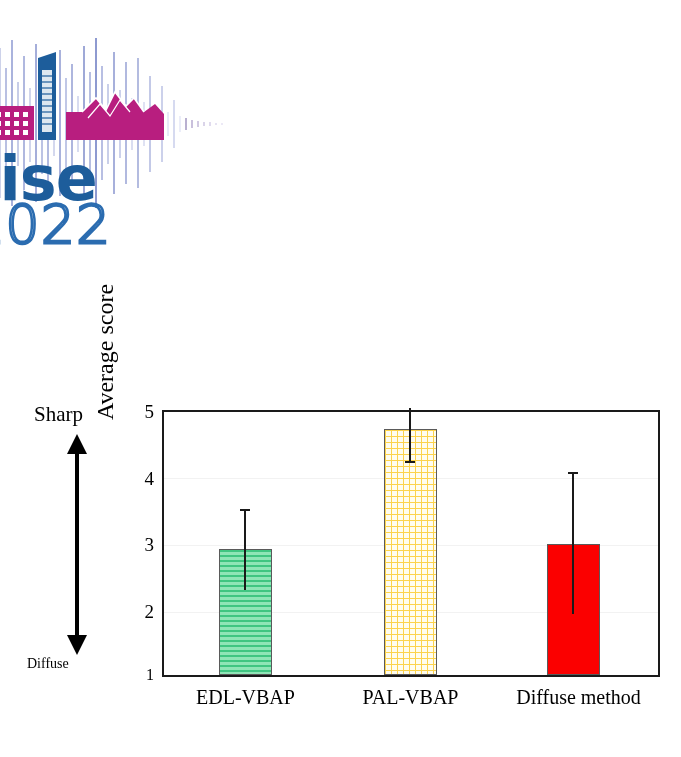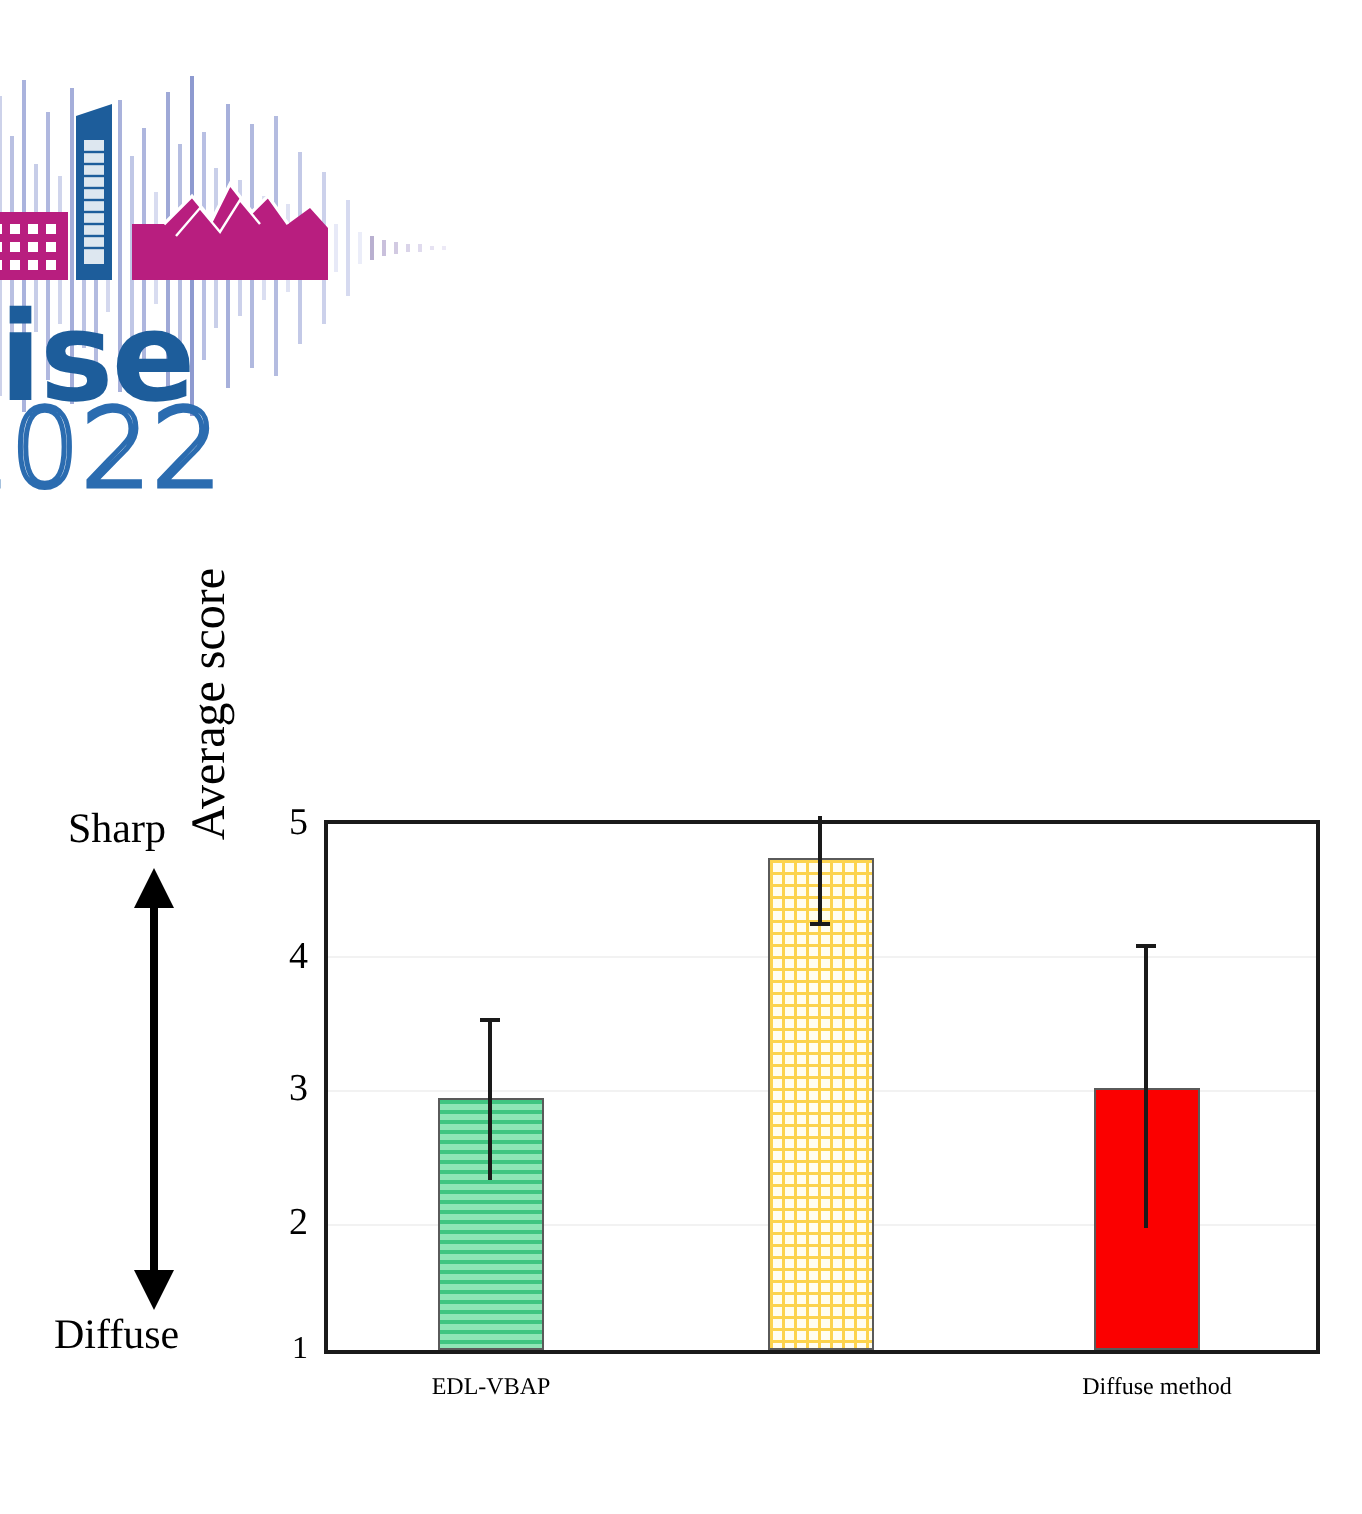--- a/index.html
+++ b/index.html
@@ -145,21 +145,21 @@
     width: 26px;
     text-align: right;
     font-size: 19px;
     line-height: 1;
     color: #000;
   }
   
   .xlabel {
     position: absolute;
     top: 675px;
-    font-size: 12px;
+    font-size: 20px;
     line-height: 1;
     text-align: center;
     color: #000;
     white-space: nowrap;
   }
 
   
   #y-axis-title {
     position: absolute;
     left: 92px;
@@ -185,21 +185,21 @@
     left: 34px;
     top: 392px;
     font-size: 21px;
     line-height: 1;
     white-space: nowrap;
   }
   #diffuse-label {
     position: absolute;
     left: 27px;
     top: 645px;
-    font-size: 21px;
+    font-size: 14px;
     line-height: 1;
     white-space: nowrap;
   }
   #direction-arrow {
     position: absolute;
     left: 62px;
     top: 420px;
     width: 30px;
     height: 225px;
   }
@@ -336,14 +336,15 @@
     <div class="errbar" style="left:245px; bottom:213px; height:54px;"></div>
     <div class="errcap" style="left:241px; bottom:212px; width:10px;"></div>
 
     <div class="bar bar-red" style="left:383px; width:53px; height:131px;"></div>
 
     <div class="errbar" style="left:408px; bottom:61px; height:141px;"></div>
     <div class="errcap" style="left:404px; bottom:201px; width:10px;"></div>
   </div>
 
   <div class="xlabel" style="left:178px; width:135px;">EDL-VBAP</div>
+  <div class="xlabel" style="left:343px; width:135px;">PAL-VBAP</div>
   <div class="xlabel" style="left:506px; width:145px;">Diffuse method</div>
 </div>
 
 </body></html>

